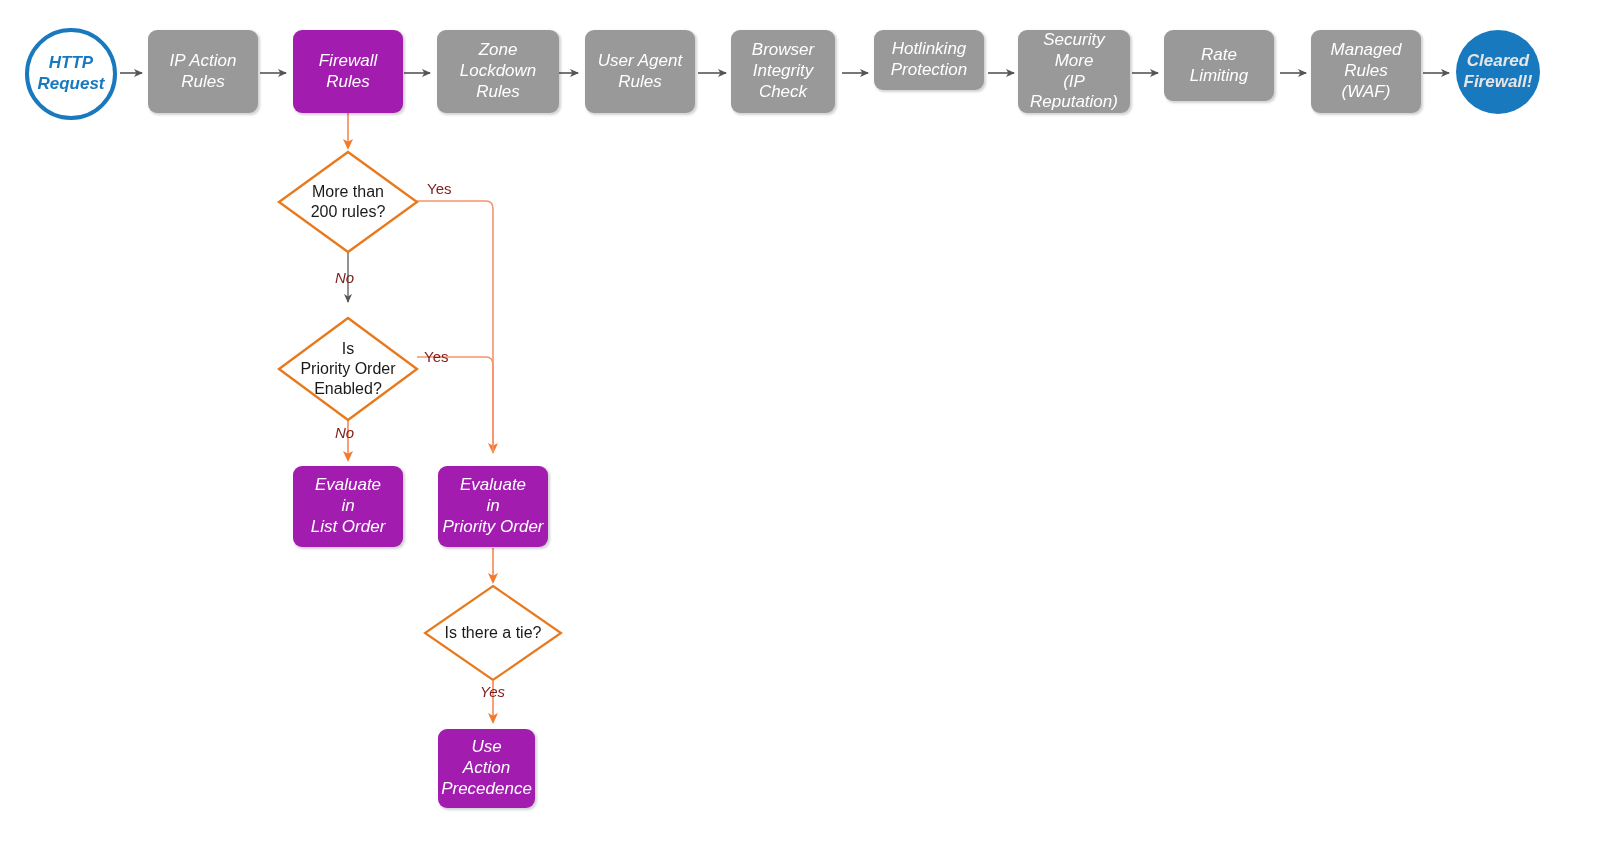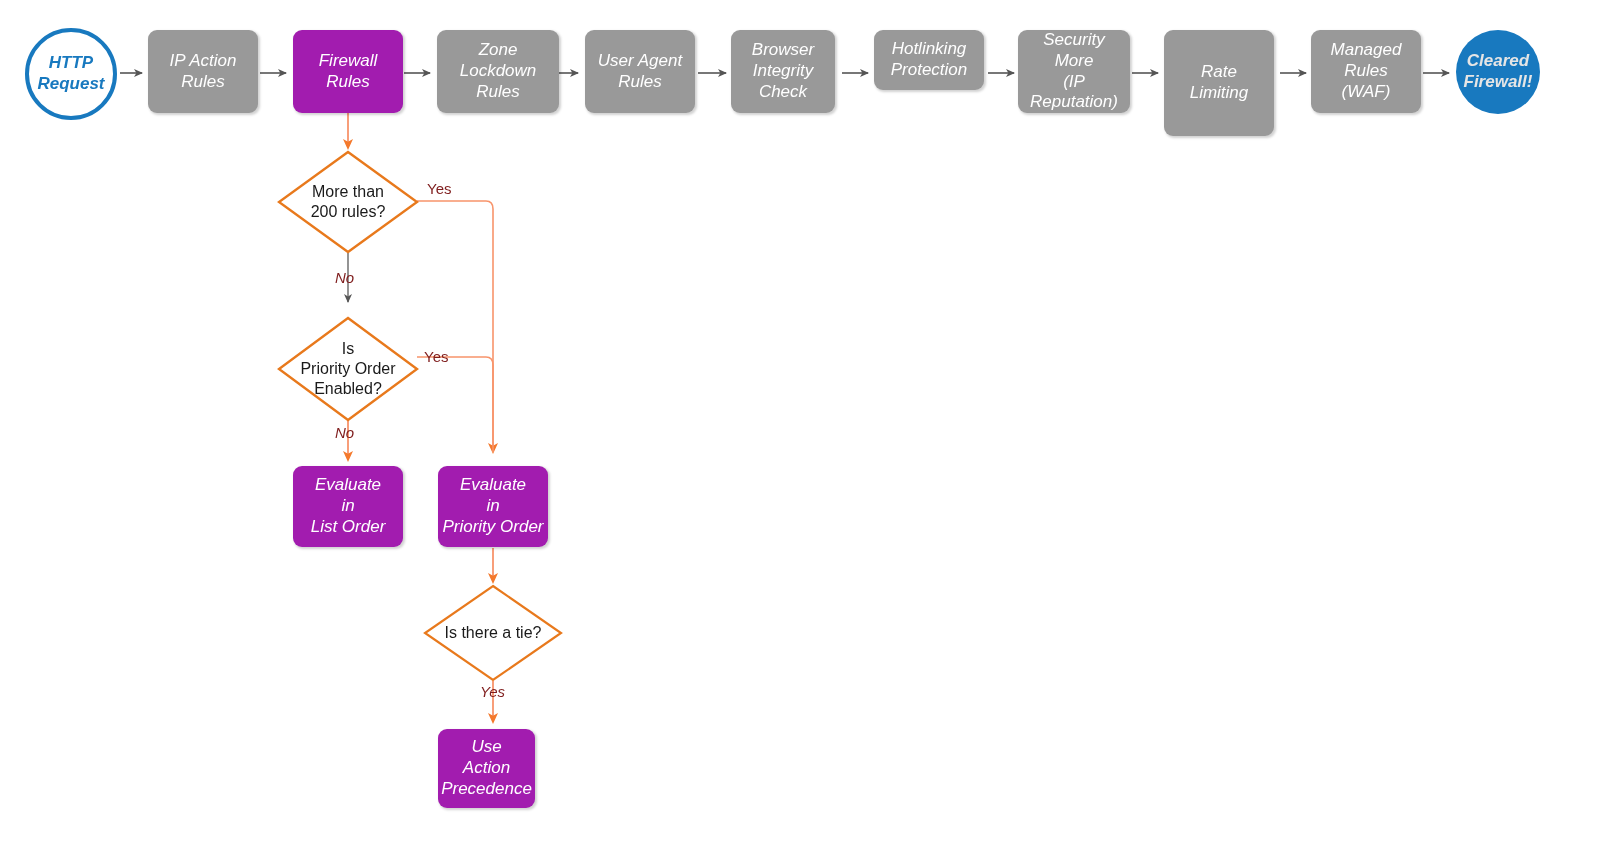--- a/index.html
+++ b/index.html
@@ -184,21 +184,21 @@
     <span>Hotlinking
 Protection</span>
   </div>
 
   <div class="node proc gray" style="left:1018px; top:30px; width:112px; height:83px;">
     <span>Security
 More
 (IP Reputation)</span>
   </div>
 
-  <div class="node proc gray" style="left:1164px; top:30px; width:110px; height:106px;">
+  <div class="node proc gray" style="left:1164px; top:30px; width:110px; height:71px;">
     <span>Rate
 Limiting</span>
   </div>
 
   <div class="node proc gray" style="left:1311px; top:30px; width:110px; height:83px;">
     <span>Managed
 Rules
 (WAF)</span>
   </div>
 

